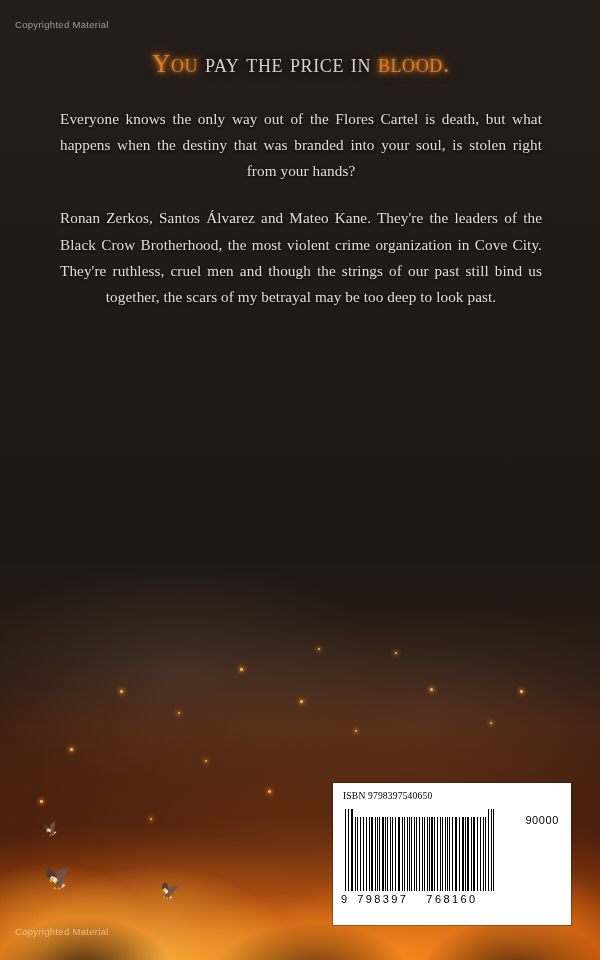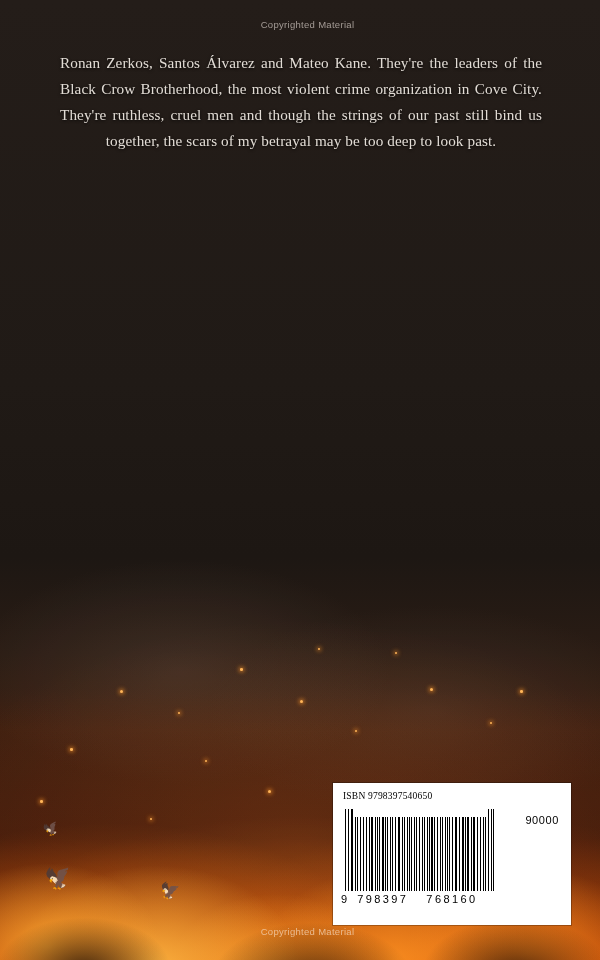--- a/index.html
+++ b/index.html
@@ -75,21 +75,21 @@
     font-size: 22px;
     line-height: 1;
     opacity: 0.9;
   }
 
   
   .copyright {
     position: absolute;
     left: 15px;
     right: 0;
-    text-align: center;
+    text-align: left;
     font-family: "Liberation Sans", sans-serif;
     font-size: 9.5px;
     letter-spacing: 0.3px;
     color: #b9b0aa;
     opacity: 0.85;
   }
   .copyright.top { top: 19px; }
   .copyright.bottom { bottom: 23px; color: #f2cfae; opacity: 0.8; }
 
   
@@ -208,21 +208,27 @@
   <div class="ember" style="left:395px;top:652px;width:2px;height:2px;"></div>
   <div class="ember" style="left:520px;top:690px;width:2.5px;height:2.5px;"></div>
 
   <div class="bird" style="left:46px;top:868px;transform:rotate(-12deg);">🦅</div>
   <div class="bird" style="left:160px;top:884px;font-size:16px;transform:rotate(8deg);">🦅</div>
   <div class="bird" style="left:44px;top:822px;font-size:13px;transform:rotate(-25deg);">🦅</div>
 
   <div class="copyright top">Copyrighted Material</div>
 
   <div class="content">
-
+    <div class="headline">
+      <span class="flame">You</span>
+      <span>pay the price in</span>
+      <span class="flame">blood.</span>
+    </div>
+
+    <p class="blurb">Everyone knows the only way out of the Flores Cartel is death, but what happens when the destiny that was branded into your soul, is stolen right from your hands?</p>
     <p class="blurb">Ronan Zerkos, Santos Álvarez and Mateo Kane. They're the leaders of the Black Crow Brotherhood, the most violent crime organization in Cove City. They're ruthless, cruel men and though the strings of our past still bind us together, the scars of my betrayal may be too deep to look past.</p>
   </div>
 
   <div class="barcode-box">
     <div class="isbn-line">ISBN 9798397540650</div>
     <div class="supp-code">90000</div>
     <div class="bars" id="bars">
         <span class="" style="width:2px;margin-right:2px;"></span>
         <span class="" style="width:2px;margin-right:2px;"></span>
         <span class="" style="width:3px;margin-right:2px;"></span>

